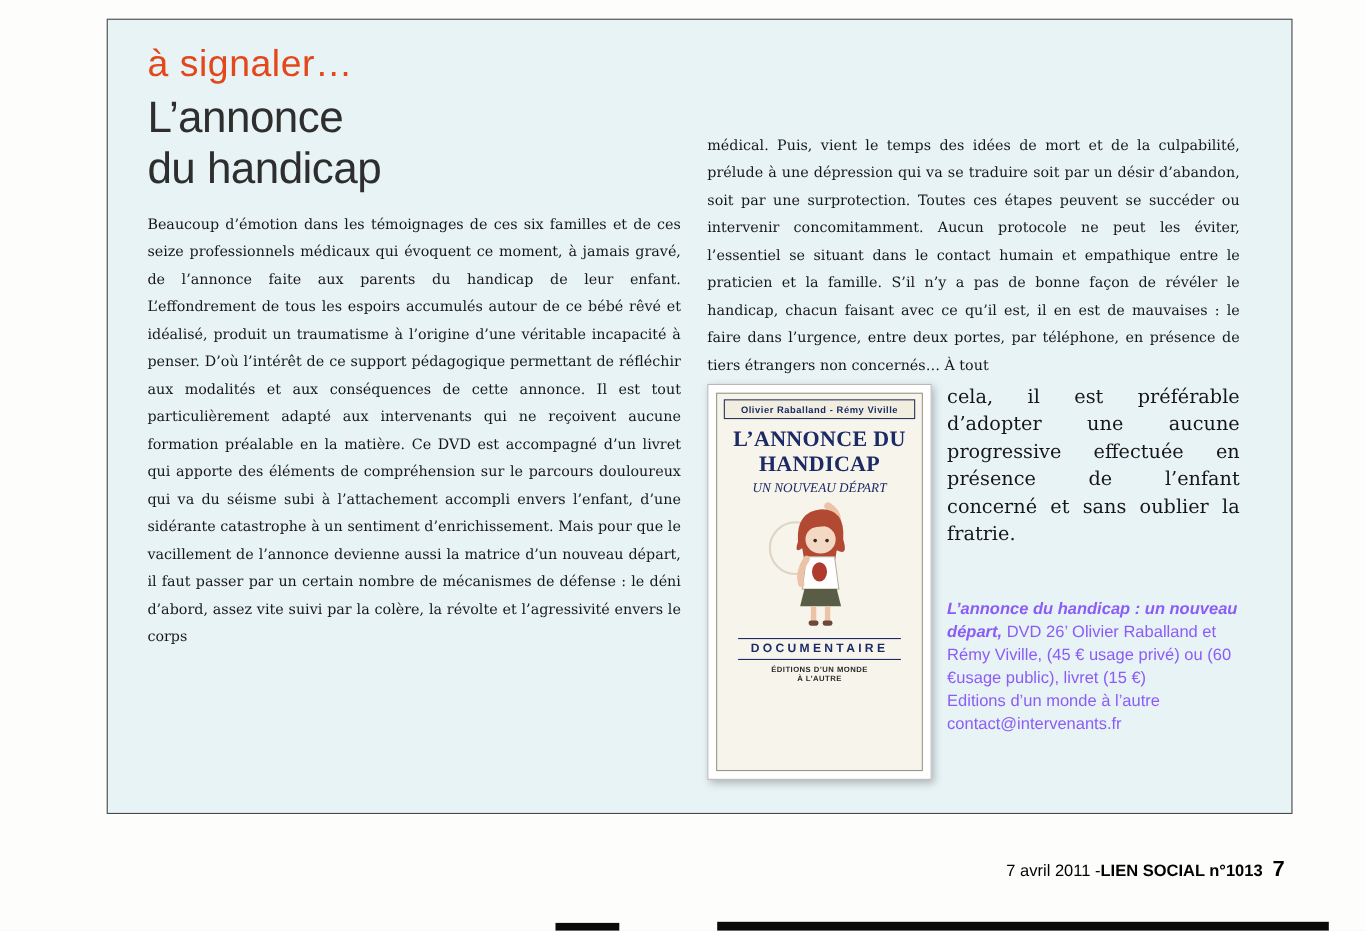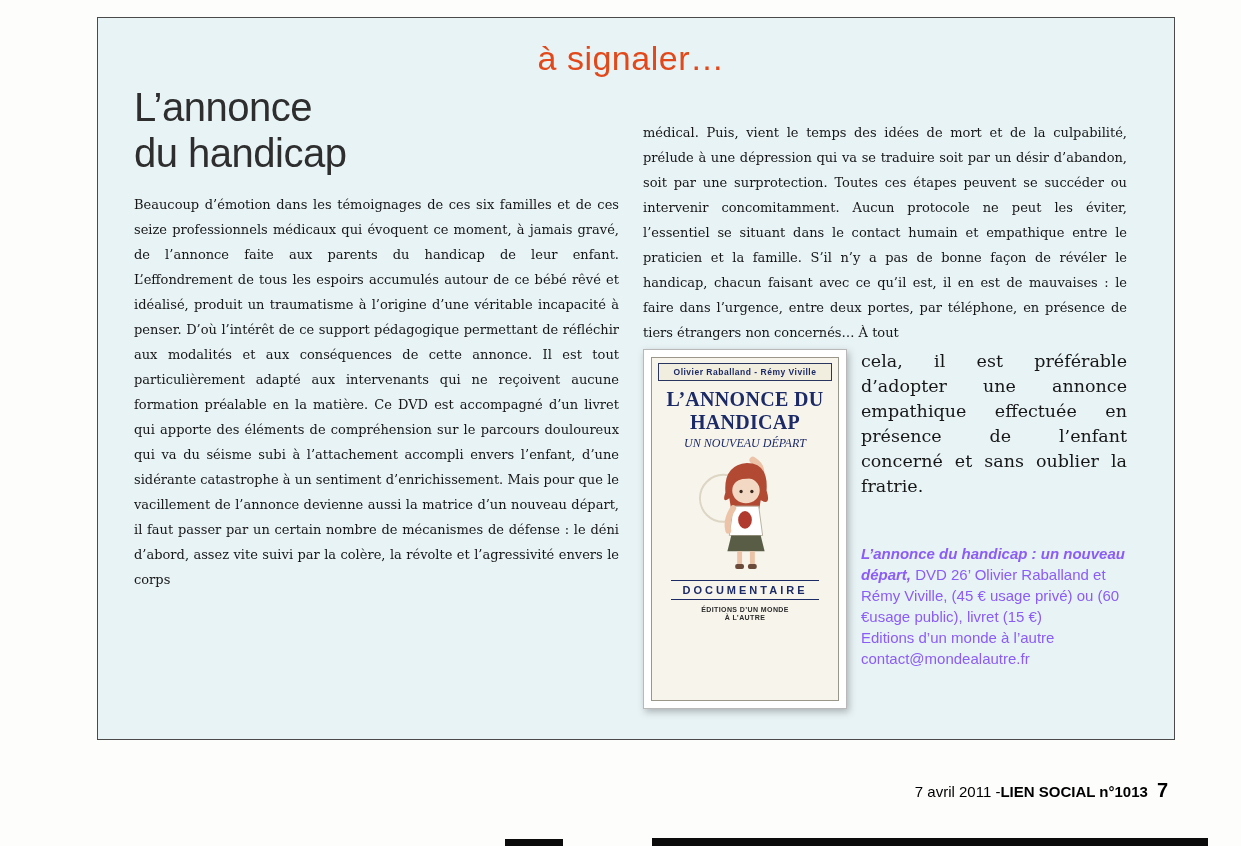--- a/index.html
+++ b/index.html
@@ -15,21 +15,21 @@
   .article-box {
     position:absolute;
     left:97px; top:17px;
     width:1078px; height:723px;
     background:#e8f3f6;
     border:1px solid #4a4a4a;
     padding:0 46px 0 36px;
   }
   .section-label {
     margin-top:20px;
-    text-align:center;
+    text-align:left;
     font-family:"Liberation Sans", sans-serif;
     font-size:34px;
     line-height:40px;
     color:#e2481a;
     letter-spacing:0.5px;
   }
   .columns {
     display:flex;
     gap:24px;
     margin-top:6px;
@@ -203,25 +203,25 @@
                 <rect x="40" y="111" width="9" height="5" rx="2" fill="#6b4a3a"></rect>
                 <rect x="53" y="111" width="9" height="5" rx="2" fill="#6b4a3a"></rect>
               </svg>
             </div>
             <div class="dvd-genre">DOCUMENTAIRE</div>
             <div class="dvd-publisher">ÉDITIONS D’UN MONDE À L’AUTRE</div>
           </div>
         </div>
 
         <div class="media-side">
-          <p class="wrap">cela, il est préférable d’adopter une annonce empathique effectuée en présence de l’enfant concerné et sans oublier la fratrie.</p>
+          <p class="wrap">cela, il est préférable d’adopter une aucune progressive effectuée en présence de l’enfant concerné et sans oublier la fratrie.</p>
           <div class="caption">
             <span class="cap-bold">L’annonce du handicap : un nouveau départ,</span><span> DVD 26’ Olivier Raballand et Rémy Viville, (45 € usage privé) ou (60 €usage public), livret (15 €)</span>
             <span class="cap-line">Editions d’un monde à l’autre</span>
-            <span class="cap-line">contact@mondealautre.fr</span>
+            <span class="cap-line">contact@intervenants.fr</span>
           </div>
         </div>
 
       </div>
     </div>
 
   </div>
 </div>
 
 <div class="footer">

